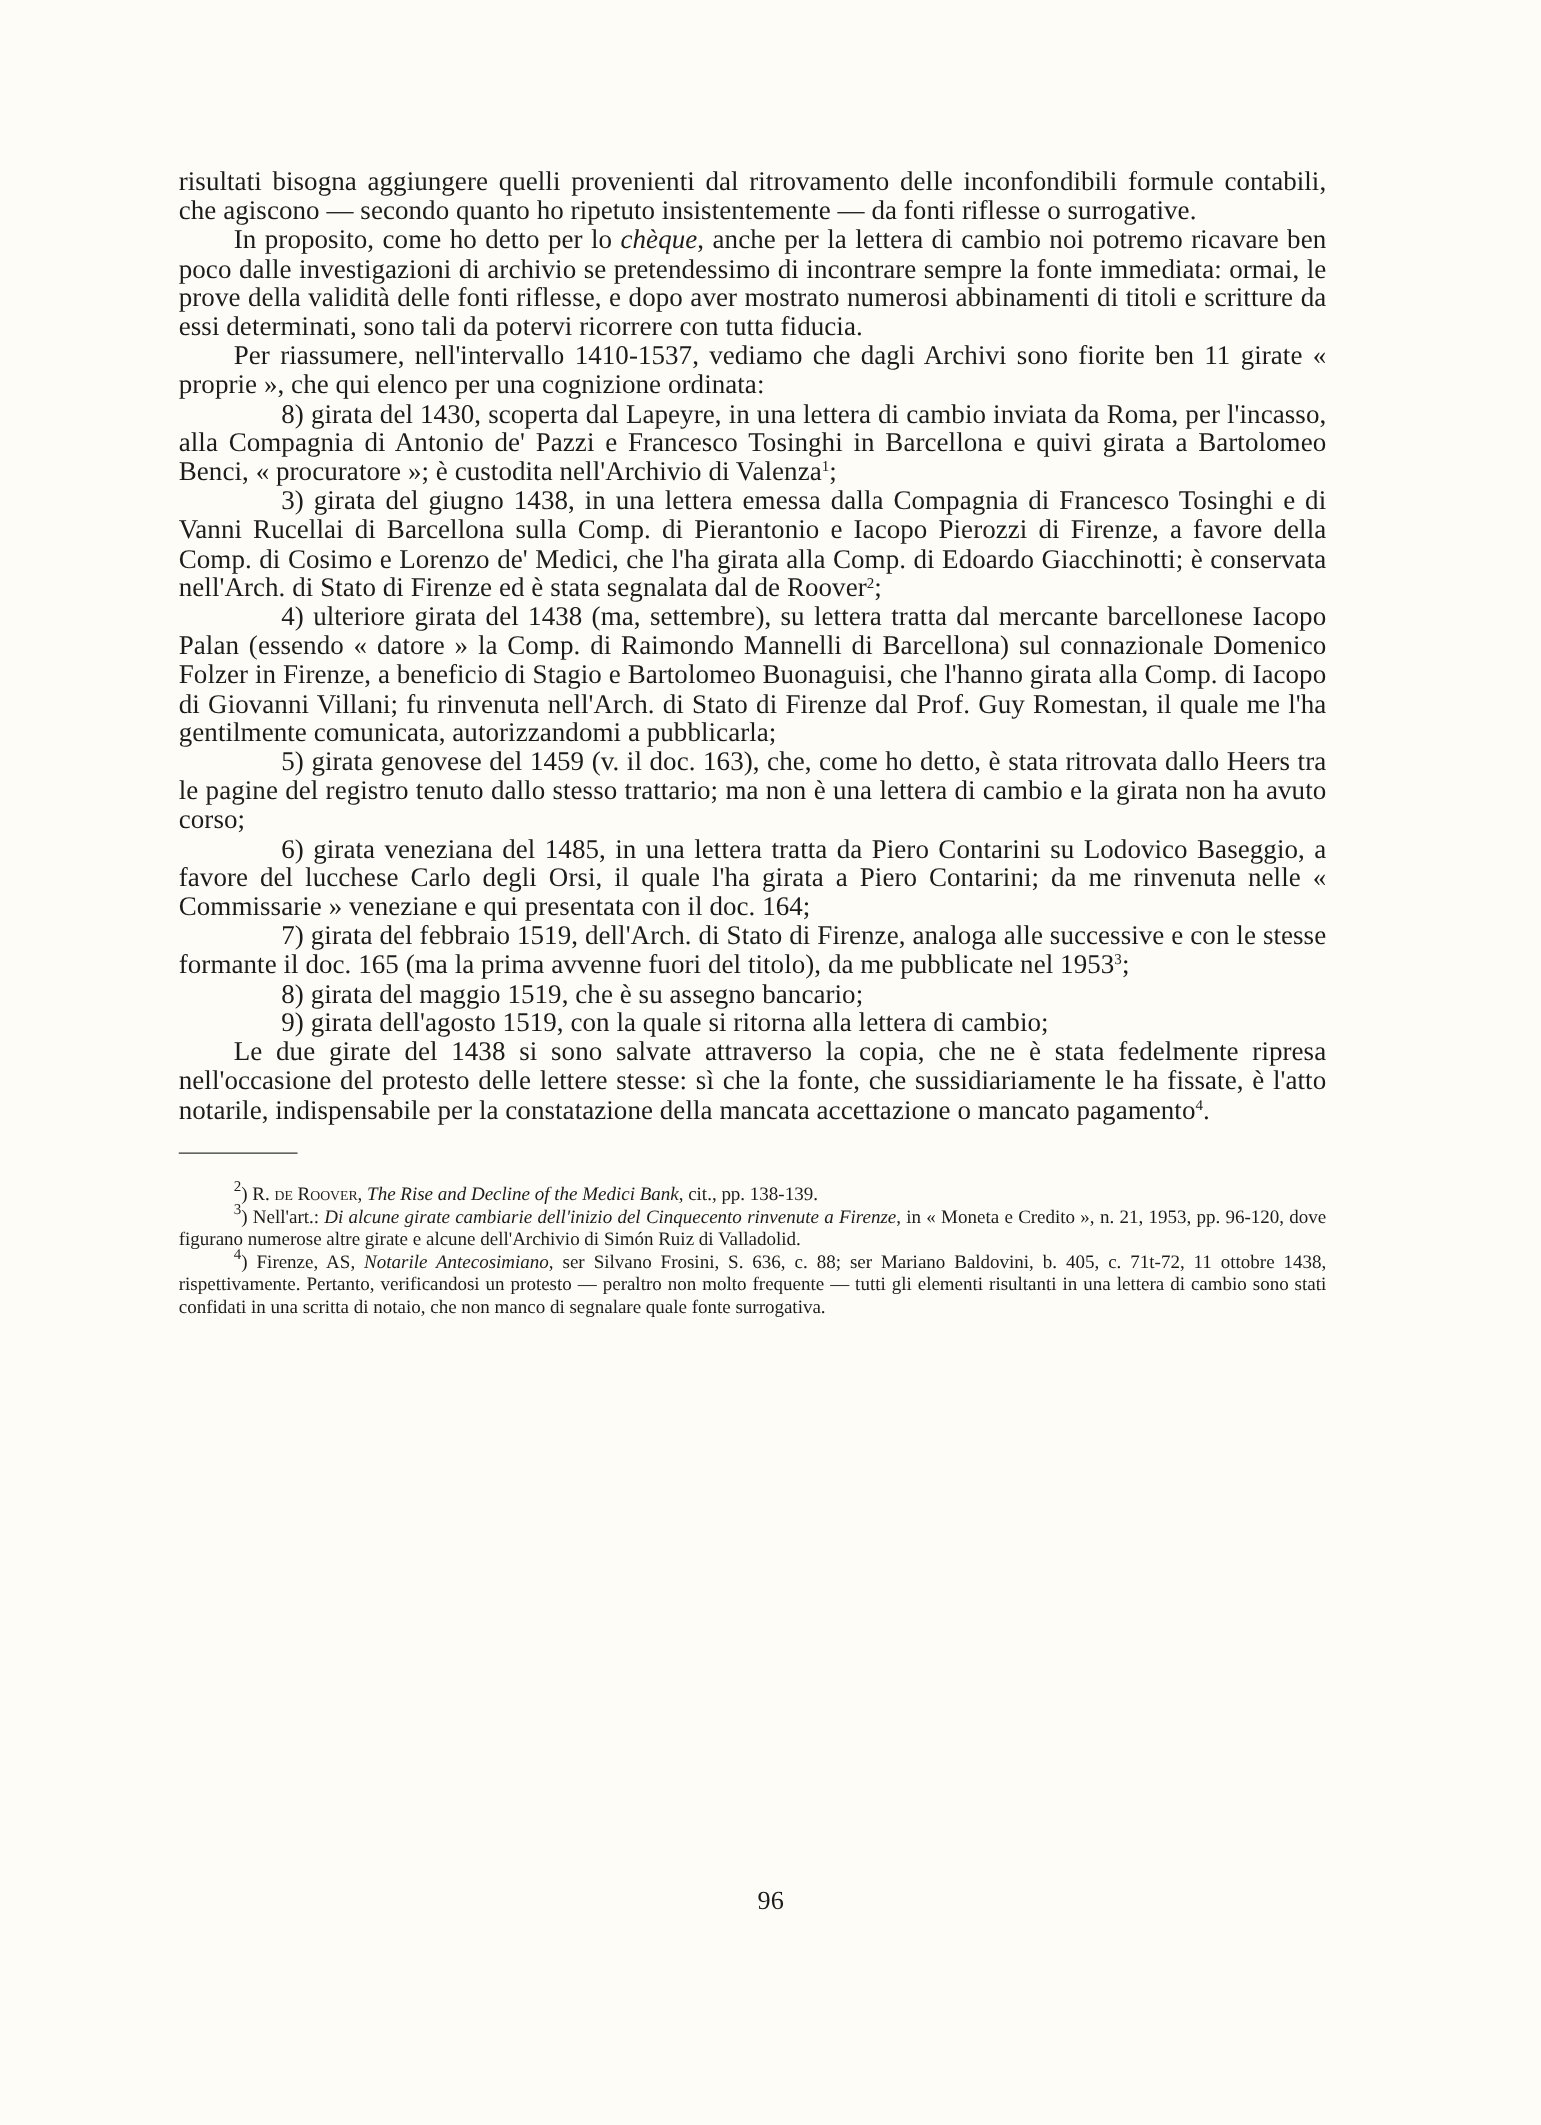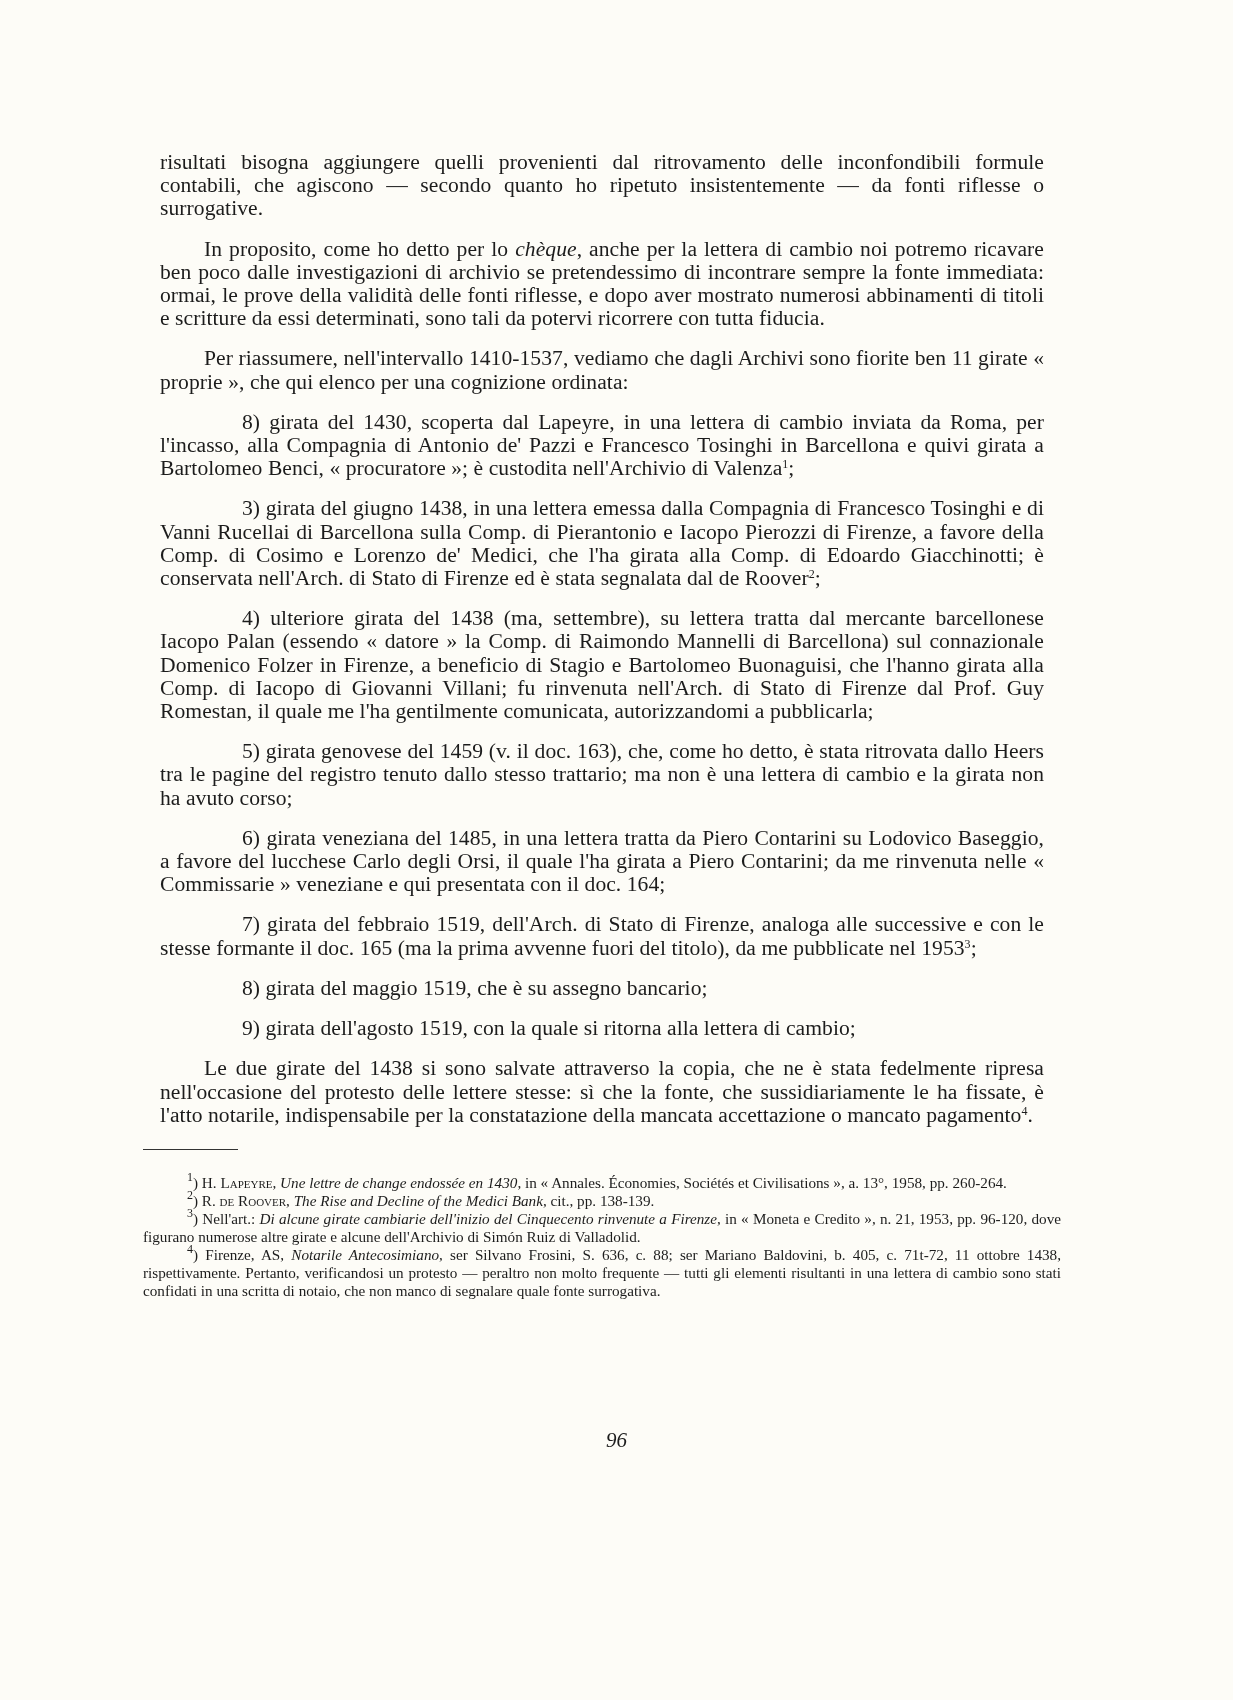--- a/index.html
+++ b/index.html
@@ -15,40 +15,39 @@
     position: absolute;
     left: 143px; top: 134px;
     width: 918px;
   }
   .body-text {
     font-size: 21.6px;
     line-height: 23.2px;
     text-align: justify;
     letter-spacing: 0.05px;
   }
-  .body-text p { margin: 17px; }
+  .body-text p { margin: 0; }
   .indent { text-indent: 44px; }
   .item { text-indent: 82px; }
   sup { font-size: 12px; line-height: 0; vertical-align: 7px; }
   .rule {
     width: 95px; height: 1px; background: #333;
     margin-top: 22px; margin-bottom: 24px;
   }
   .notes {
     font-size: 15.2px;
     line-height: 18px;
     text-align: justify;
   }
   .notes p { margin: 0; text-indent: 44px; }
   .sc { font-variant: small-caps; }
   .pageno {
     position: absolute;
-    top: 1428px; left: 0; width: 1233px;
+    top: 1508px; left: 0; width: 1233px;
     text-align: center;
-    font-style: italic;
     font-size: 21px;
   }
 </style>
 </head>
 <body>
 
 <div class="page">
   <div class="body-text">
     <p>risultati bisogna aggiungere quelli provenienti dal ritrovamento delle inconfondibili formule contabili, che agiscono — secondo quanto ho ripetuto insistentemente — da fonti riflesse o surrogative.</p>
     <p class="indent"><span>In proposito, come ho detto per lo </span><em>chèque</em><span>, anche per la lettera di cambio noi potremo ricavare ben poco dalle investigazioni di archivio se pretendessimo di incontrare sempre la fonte immediata: ormai, le prove della validità delle fonti riflesse, e dopo aver mostrato numerosi abbinamenti di titoli e scritture da essi determinati, sono tali da potervi ricorrere con tutta fiducia.</span></p>
@@ -62,20 +61,19 @@
     <p class="item"><span>7) girata del febbraio 1519, dell'Arch. di Stato di Firenze, analoga alle successive e con le stesse formante il doc. 165 (ma la prima avvenne fuori del titolo), da me pubblicate nel 1953</span><sup>3</sup><span>;</span></p>
     <p class="item">8) girata del maggio 1519, che è su assegno bancario;</p>
     <p class="item">9) girata dell'agosto 1519, con la quale si ritorna alla lettera di cambio;</p>
 
     <p class="indent"><span>Le due girate del 1438 si sono salvate attraverso la copia, che ne è stata fedelmente ripresa nell'occasione del protesto delle lettere stesse: sì che la fonte, che sussidiariamente le ha fissate, è l'atto notarile, indispensabile per la constatazione della mancata accettazione o mancato pagamento</span><sup>4</sup><span>.</span></p>
   </div>
 
   <div class="rule"></div>
 
   <div class="notes">
-    <p><sup>1</sup>) <span>H. </span><span class="sc">Lapeyre</span><span>, </span><em>Une lettre de change endossée en 1430</em><span>, in « Annales. Économies, Sociétés et Civilisations », a. 13°, 1958, pp. 260-264.</span></p>
     <p><sup>2</sup>) <span>R. </span><span class="sc">de Roover</span><span>, </span><em>The Rise and Decline of the Medici Bank</em><span>, cit., pp. 138-139.</span></p>
     <p><sup>3</sup>) <span>Nell'art.: </span><em>Di alcune girate cambiarie dell'inizio del Cinquecento rinvenute a Firenze</em><span>, in « Moneta e Credito », n. 21, 1953, pp. 96-120, dove figurano numerose altre girate e alcune dell'Archivio di Simón Ruiz di Valladolid.</span></p>
     <p><sup>4</sup>) <span>Firenze, AS, </span><em>Notarile Antecosimiano</em><span>, ser Silvano Frosini, S. 636, c. 88; ser Mariano Baldovini, b. 405, c. 71t-72, 11 ottobre 1438, rispettivamente. Pertanto, verificandosi un protesto — peraltro non molto frequente — tutti gli elementi risultanti in una lettera di cambio sono stati confidati in una scritta di notaio, che non manco di segnalare quale fonte surrogativa.</span></p>
   </div>
 </div>
 
 <div class="pageno">96</div>
 
 </body></html>

